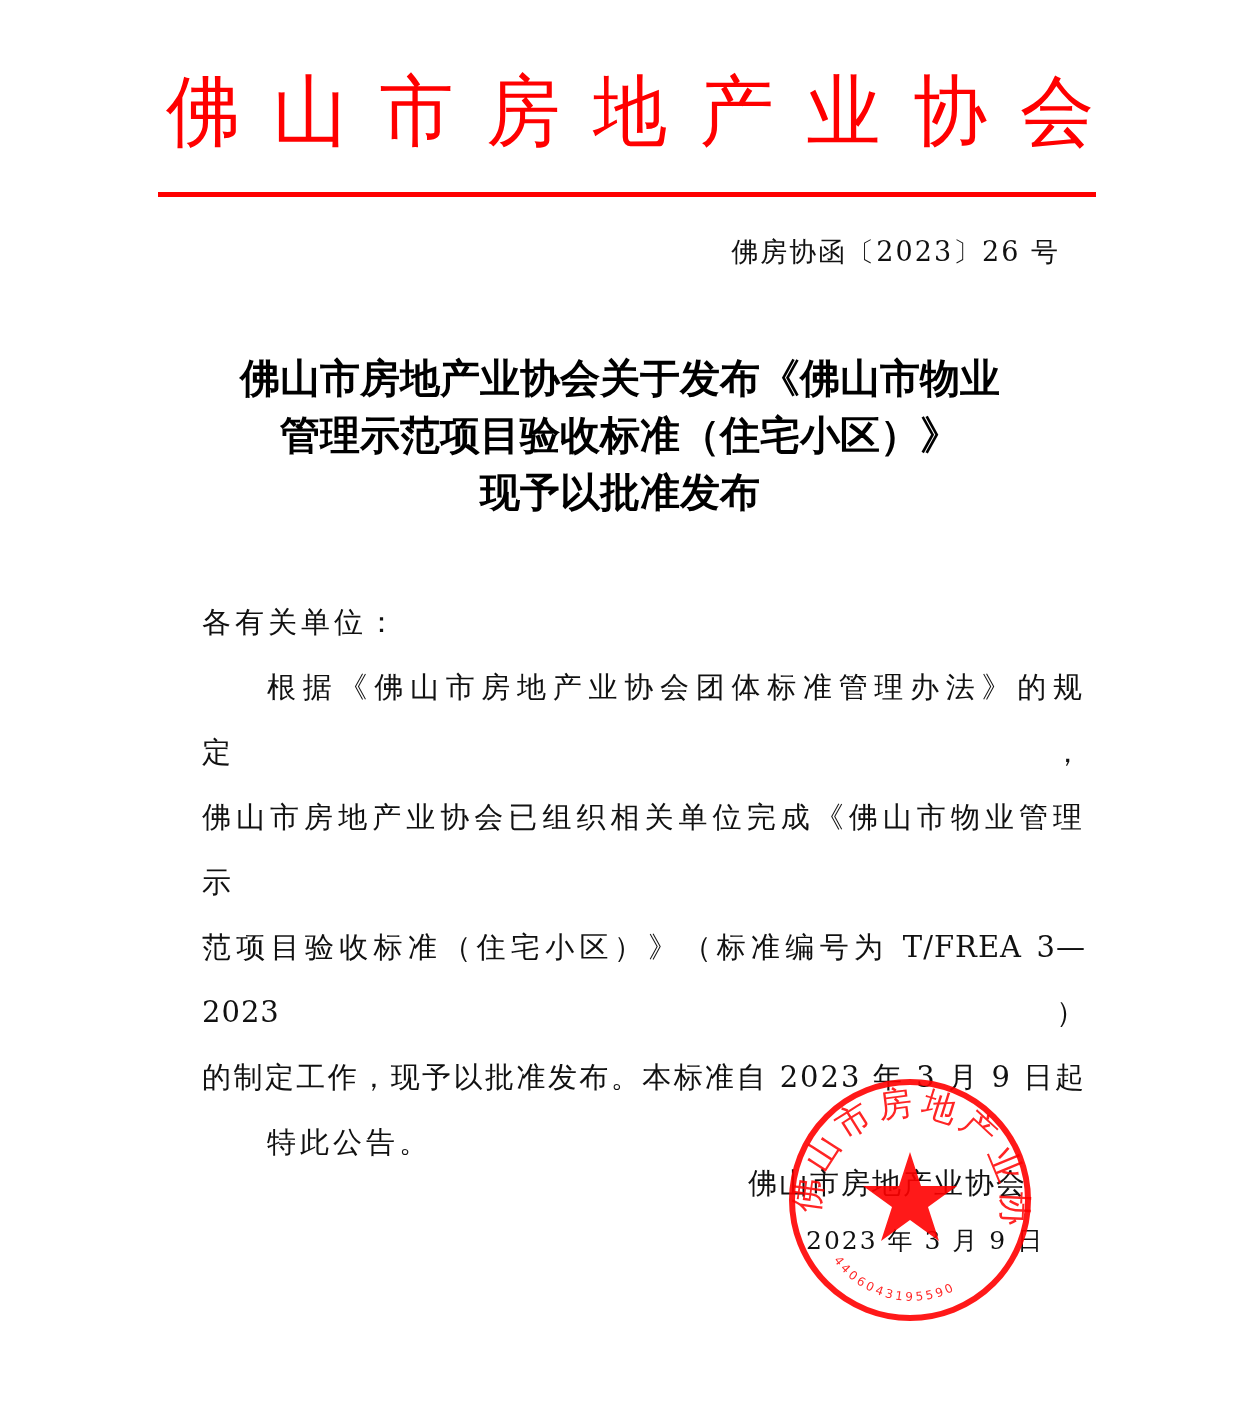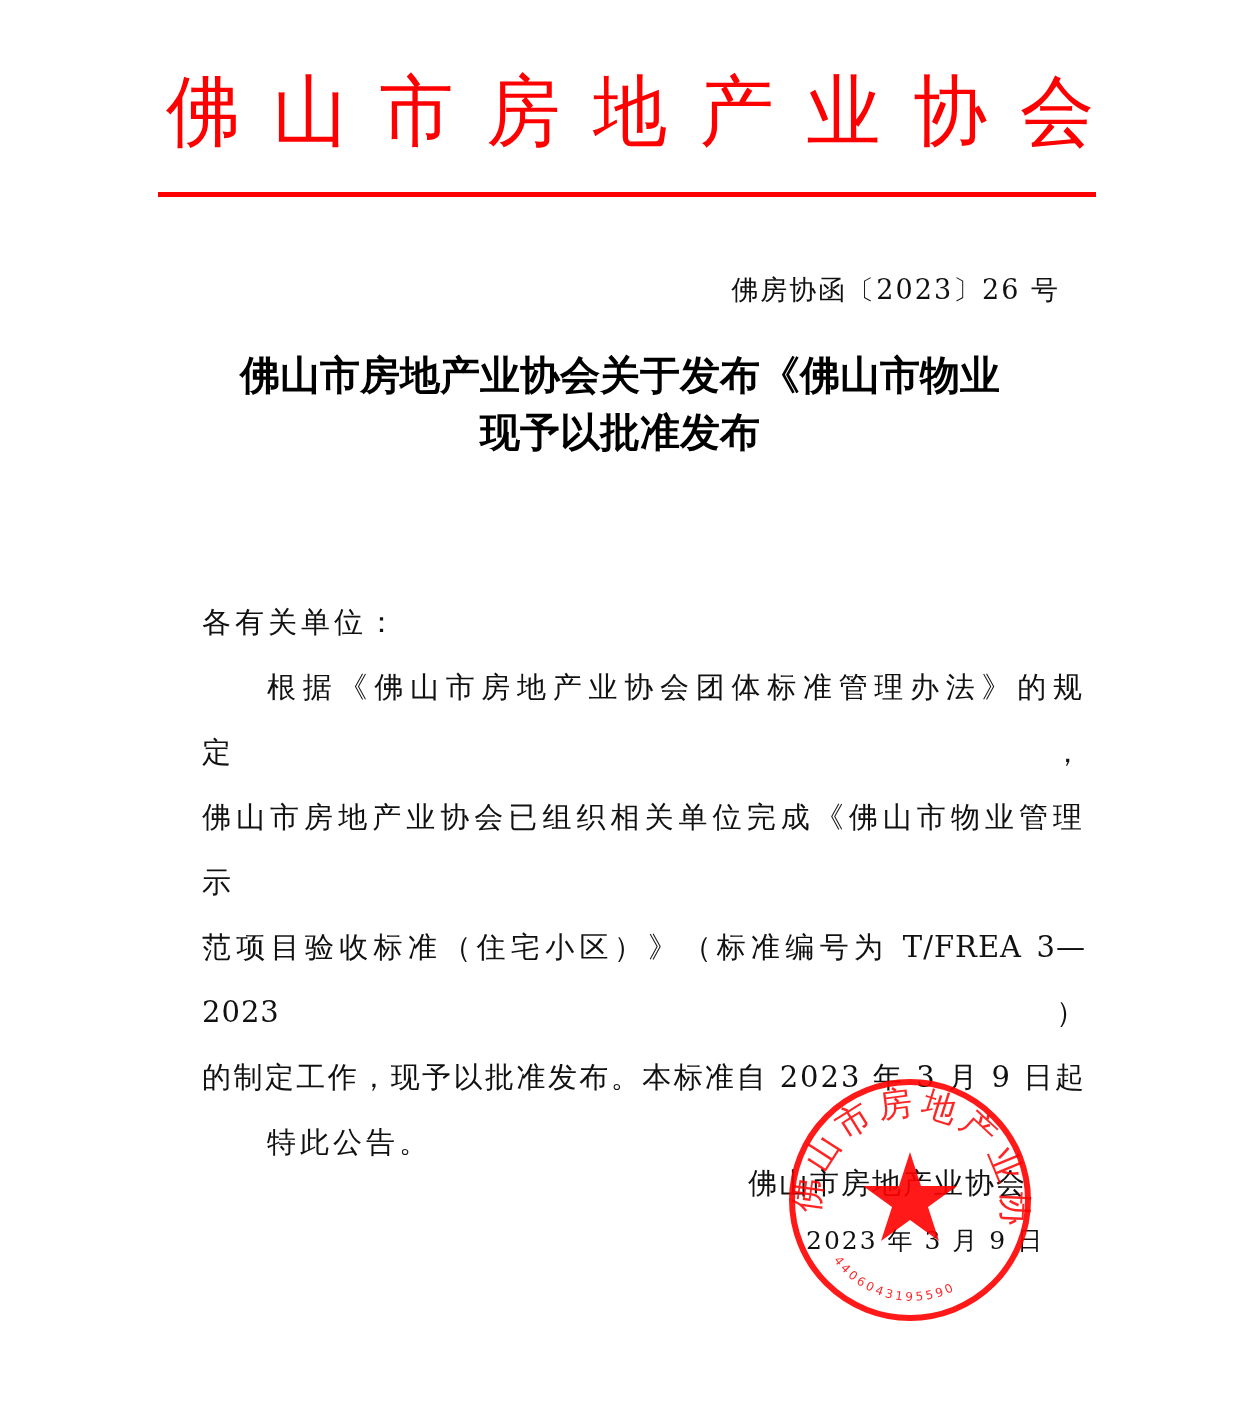--- a/index.html
+++ b/index.html
@@ -5,24 +5,24 @@
   html, body { margin: 0; padding: 0; background: #ffffff; }
   body { width: 1240px; height: 1404px; position: relative; overflow: hidden; font-family: "DejaVu Serif", serif; color: #111; }
   .header-title {
     position: absolute; left: 160px; top: 68px; width: 940px; height: 90px;
     display: flex; justify-content: space-between; align-items: center;
     color: #ff0000; font-family: "DejaVu Sans", sans-serif; font-size: 74px; font-weight: normal;
     letter-spacing: 0;
   }
   .header-title span { display: inline-block; width: 86px; text-align: center; transform: scaleY(1.05); }
   .red-rule { position: absolute; left: 158px; top: 192px; width: 938px; height: 5px; background: #ff0000; }
-  .doc-number { position: absolute; right: 180px; top: 234px; font-size: 27px; color: #111; letter-spacing: 2px; margin-top: 38px; }
+  .doc-number { position: absolute; right: 180px; top: 234px; font-size: 27px; color: #111; letter-spacing: 2px; }
   .doc-heading {
     position: absolute; left: 150px; top: 350px; width: 940px; text-align: center;
-    font-family: Liberation Mono, monospace; font-weight: bold; font-size: 40px; line-height: 57px; color: #000;
+    font-family: Liberation Serif, serif; font-weight: bold; font-size: 40px; line-height: 57px; color: #000;
   }
   .body-text { position: absolute; left: 180px; top: 590px; width: 884px; font-size: 29px; line-height: 65px; color: #111; letter-spacing: 4px; margin-left: 22px; }
   .body-text p { margin: 0; }
   .indent { text-indent: 65px; }
   .justify { text-align: justify; text-align-last: justify; }
   .sig { position: absolute; left: 748px; top: 1164px; font-size: 29px; letter-spacing: 2px; color: #111; }
   .date { position: absolute; left: 806px; top: 1224px; font-size: 25px; letter-spacing: 2px; color: #111; }
   .seal { position: absolute; left: 780px; top: 1070px; width: 260px; height: 260px; pointer-events: none; }
 </style>
 </head>
@@ -39,20 +39,21 @@
   <span>协</span>
   <span>会</span>
 </div>
 
 <div class="red-rule"></div>
 
 <div class="doc-number">佛房协函〔2023〕26 号</div>
 
 <div class="doc-heading">
   <div>佛山市房地产业协会关于发布《佛山市物业</div>
+  <div>管理示范项目验收标准（住宅小区）》</div>
   <div>现予以批准发布</div>
 </div>
 
 <div class="body-text">
   <p>各有关单位：</p>
   <p class="indent justify">根据《佛山市房地产业协会团体标准管理办法》的规定，</p>
   <p class="justify">佛山市房地产业协会已组织相关单位完成《佛山市物业管理示</p>
   <p class="justify" style="letter-spacing:1px">范项目验收标准（住宅小区）》（标准编号为 T/FREA 3—2023）</p>
   <p class="justify" style="letter-spacing:2px">的制定工作，现予以批准发布。本标准自 2023 年 3 月 9 日起</p>
   <p class="indent">特此公告。</p>

